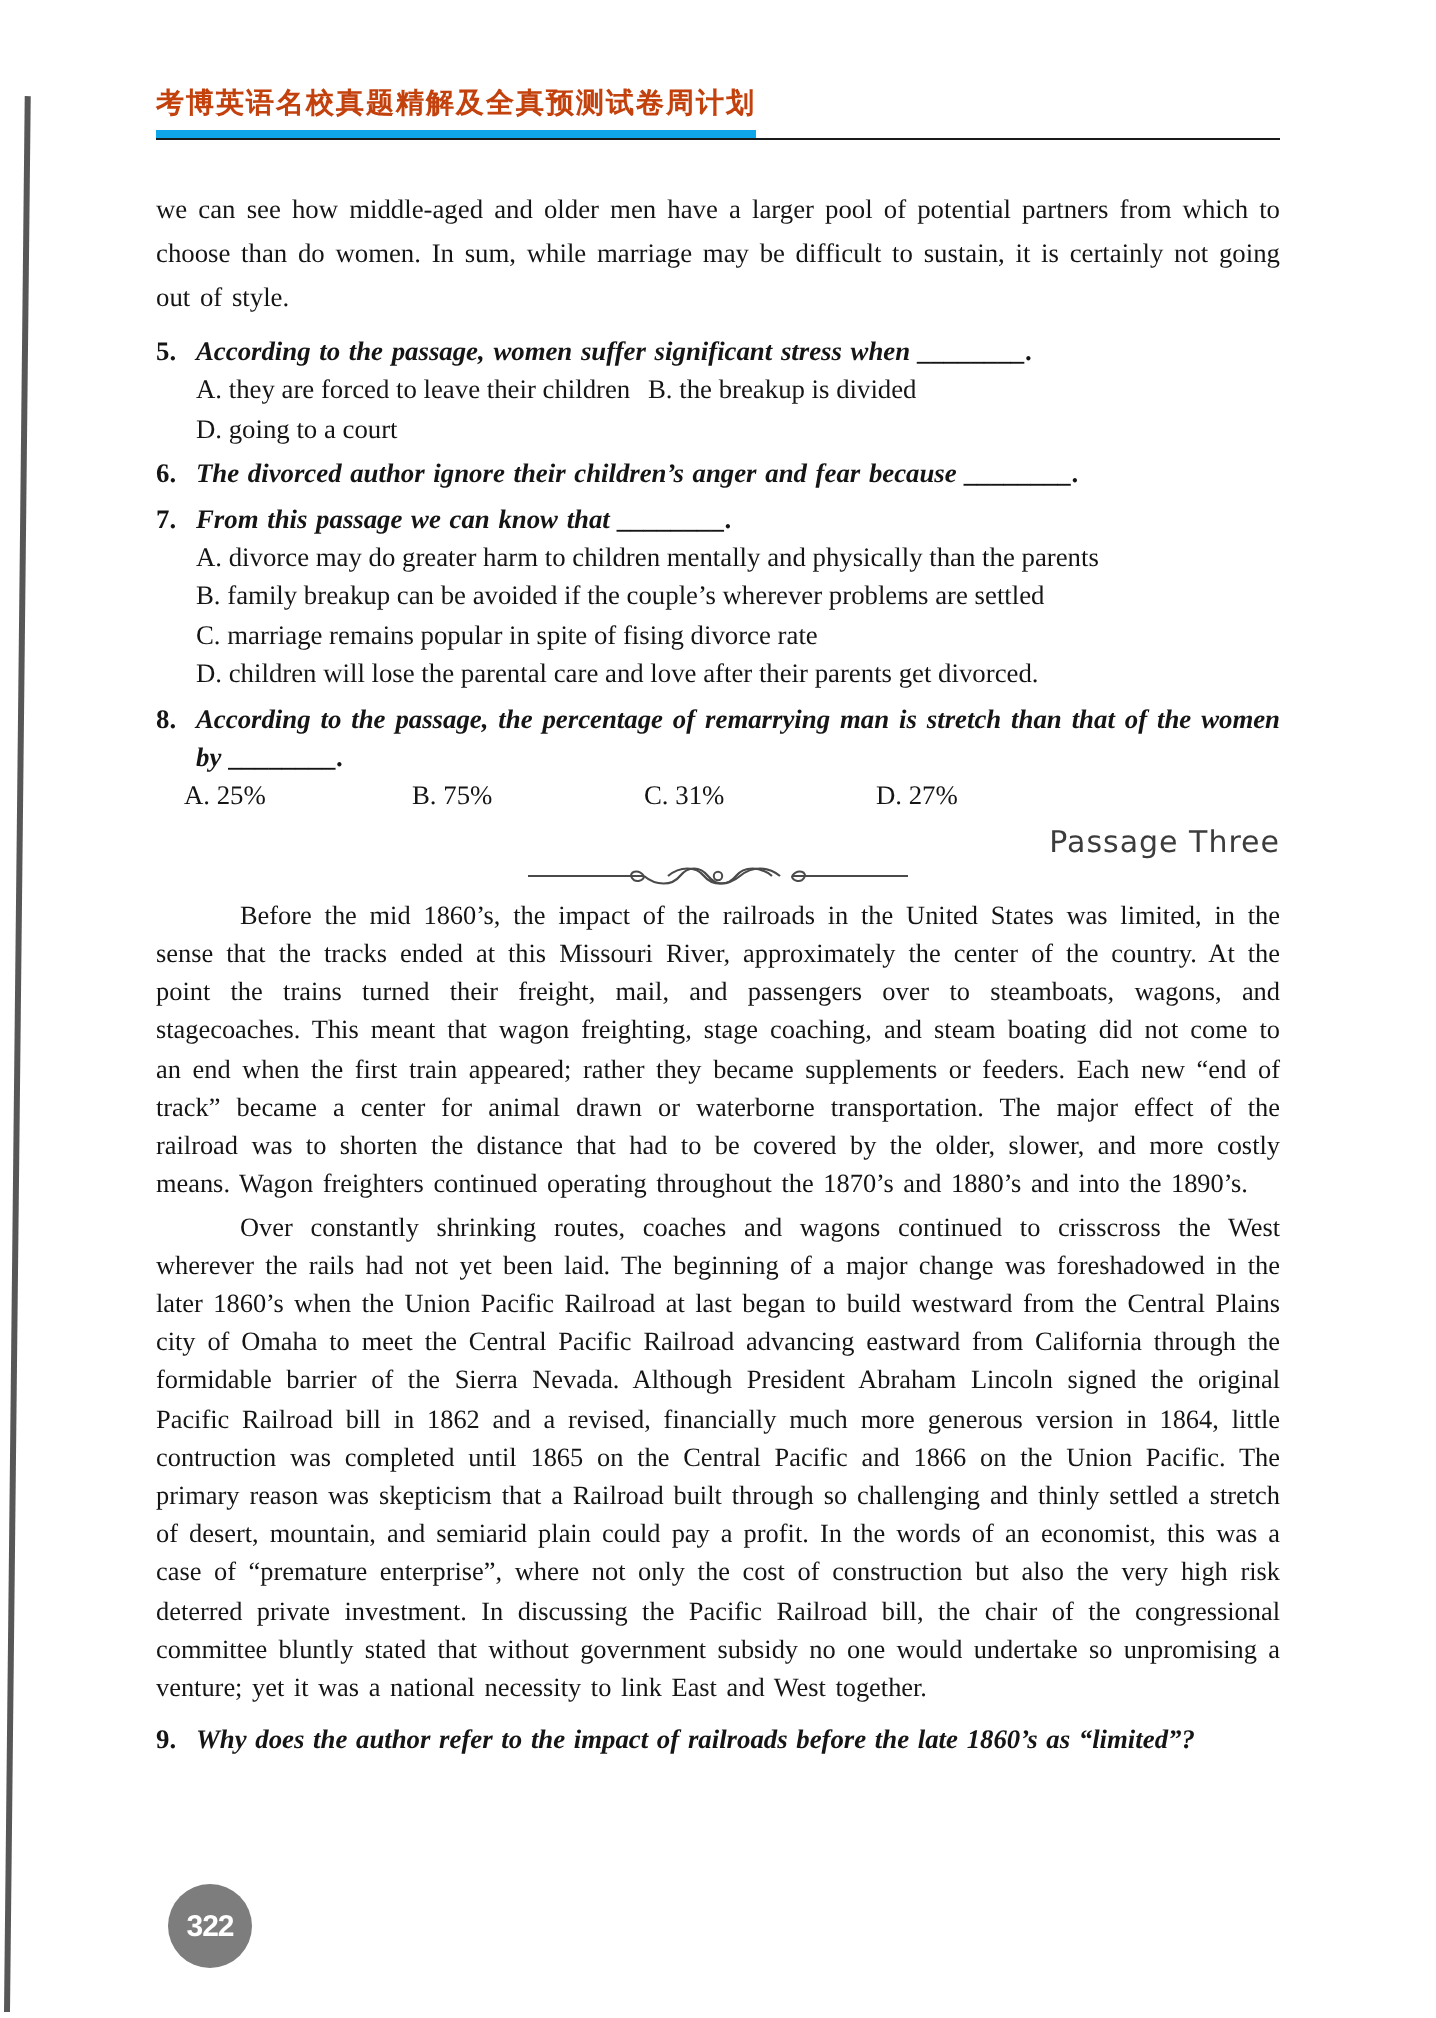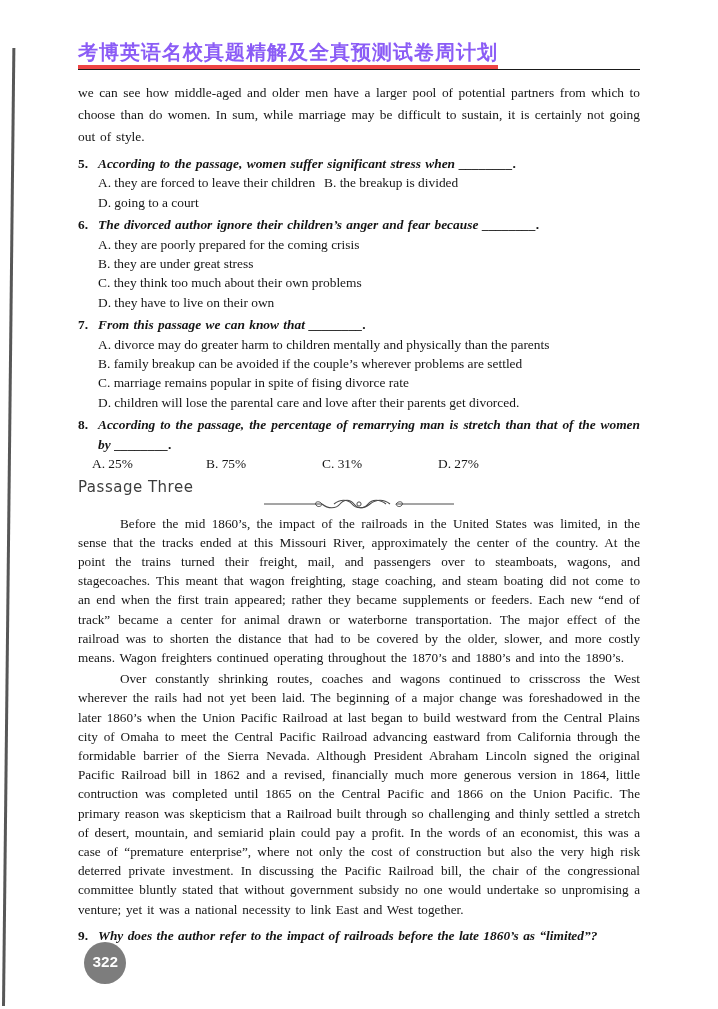--- a/index.html
+++ b/index.html
@@ -15,56 +15,56 @@
   .edge-line{
     position:absolute;left:2px;top:48px;width:2.5px;height:958px;
     background:#3a3a3a;opacity:.85;
     transform-origin:bottom left;transform:rotate(0.62deg);
   }
   .content{position:absolute;left:78px;top:42px;width:562px;}
   
   .book-title{
     margin:0;display:inline-block;
     font-family:"DejaVu Sans", sans-serif;
-    font-size:20px;font-weight:bold;letter-spacing:1px;color:#8b5cf6;
-    padding-bottom:3px;border-bottom:4px solid #ef4444;line-height:20px;
+    font-size:14px;font-weight:bold;letter-spacing:1px;color:#c2410c;
+    padding-bottom:3px;border-bottom:4px solid #0ea5e9;line-height:20px;
   }
   .header-rule{border:0;border-top:1.5px solid #1a1a1a;margin:0 0 0 0;width:562px;height:0;}
   
   .intro{
-    margin:12px 0 6px 0;font-size:13.4px;line-height:22px;
+    margin:24px 0 6px 0;font-size:13.4px;line-height:22px;
     text-align:justify;word-spacing:1.5px;
   }
   
   .question{margin:0 0 3px 0;font-size:13.4px;line-height:19.4px;}
   .q-stem-row{display:flex;font-weight:bold;}
   .qnum{width:20px;flex-shrink:0;}
   .qstem{flex:1;text-align:justify;word-spacing:1px;font-style:italic;}
   .opts-stack{padding-left:20px;}
   .opts-stack .opt{display:block;}
   .opts-grid2{display:grid;grid-template-columns:226px auto;padding-left:20px;}
   .opts-grid4{display:grid;grid-template-columns:114px 116px 116px auto;padding-left:14px;}
   
-  .passage-head{margin:5px 0 3px 0;text-align:left;}
+  .passage-head{margin:5px 0 3px 0;text-align:right;}
   .passage-title{
     font-family:"DejaVu Sans", sans-serif;font-size:15px;color:#3c3c3c;
     letter-spacing:.5px;line-height:17px;display:block;
   }
   .flourish{display:block;margin:0 auto;}
   
   .para{
     margin:2px 0 0 0;font-size:13.2px;line-height:19.2px;
     text-align:justify;text-indent:42px;word-spacing:1.5px;
   }
   .q9{margin-top:7px;}
   
   .page-badge{
     position:absolute;left:84px;top:942px;width:42px;height:42px;
     border-radius:50%;background:#7d7d7d;color:#ffffff;
-    font-family:Liberation Mono, monospace;font-size:15px;font-weight:bold;
+    font-family:Liberation Sans, sans-serif;font-size:15px;font-weight:bold;
     display:flex;align-items:center;justify-content:center;letter-spacing:-.5px;
   }
 </style>
 </head>
 <body>
 
 <div class="page">
 
   <div class="edge-line"></div>
 
@@ -84,26 +84,20 @@
         <span class="opt">A. they are forced to leave their children</span>
         <span class="opt">B. the breakup is divided</span>
         <span class="opt">D. going to a court</span>
       </div>
     </div>
 
     <div class="question">
       <div class="q-stem-row">
         <span class="qnum">6.</span>
         <span class="qstem">The divorced author ignore their children’s anger and fear because ________.</span>
-      </div>
-      <div class="opts-stack">
-        <span class="opt">A. they are poorly prepared for the coming crisis</span>
-        <span class="opt">B. they are under great stress</span>
-        <span class="opt">C. they think too much about their own problems</span>
-        <span class="opt">D. they have to live on their own</span>
       </div>
     </div>
 
     <div class="question">
       <div class="q-stem-row">
         <span class="qnum">7.</span>
         <span class="qstem">From this passage we can know that ________.</span>
       </div>
       <div class="opts-stack">
         <span class="opt">A. divorce may do greater harm to children mentally and physically than the parents</span>

